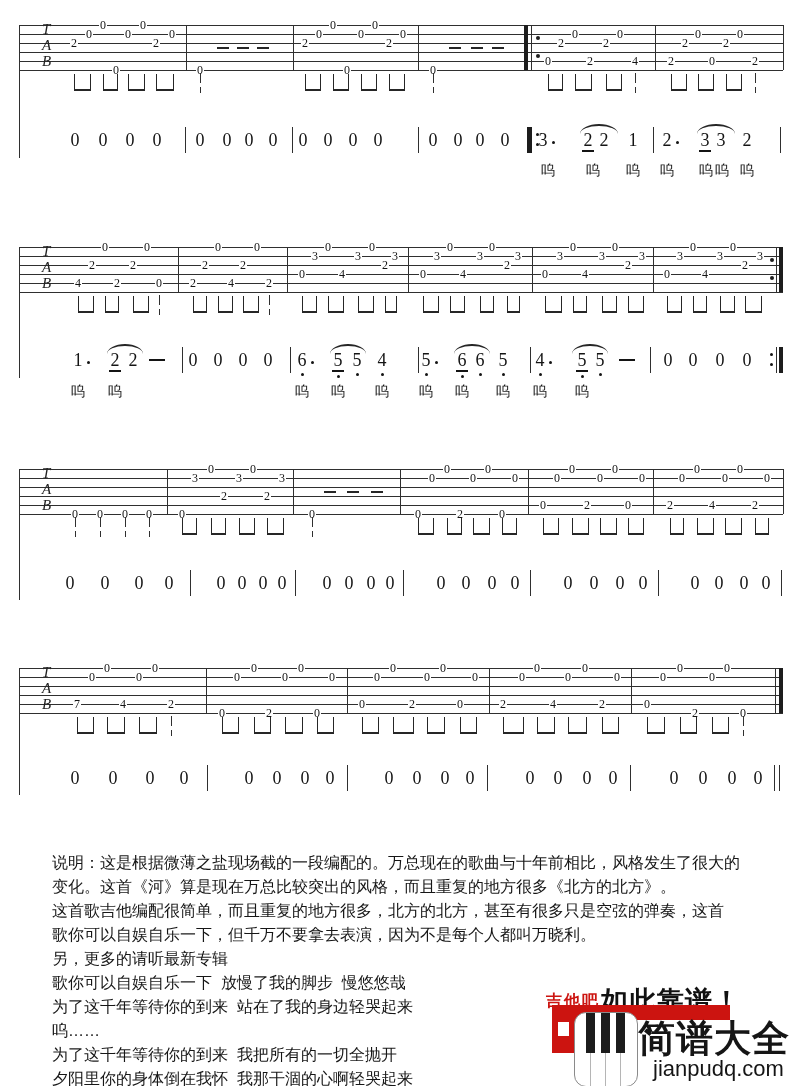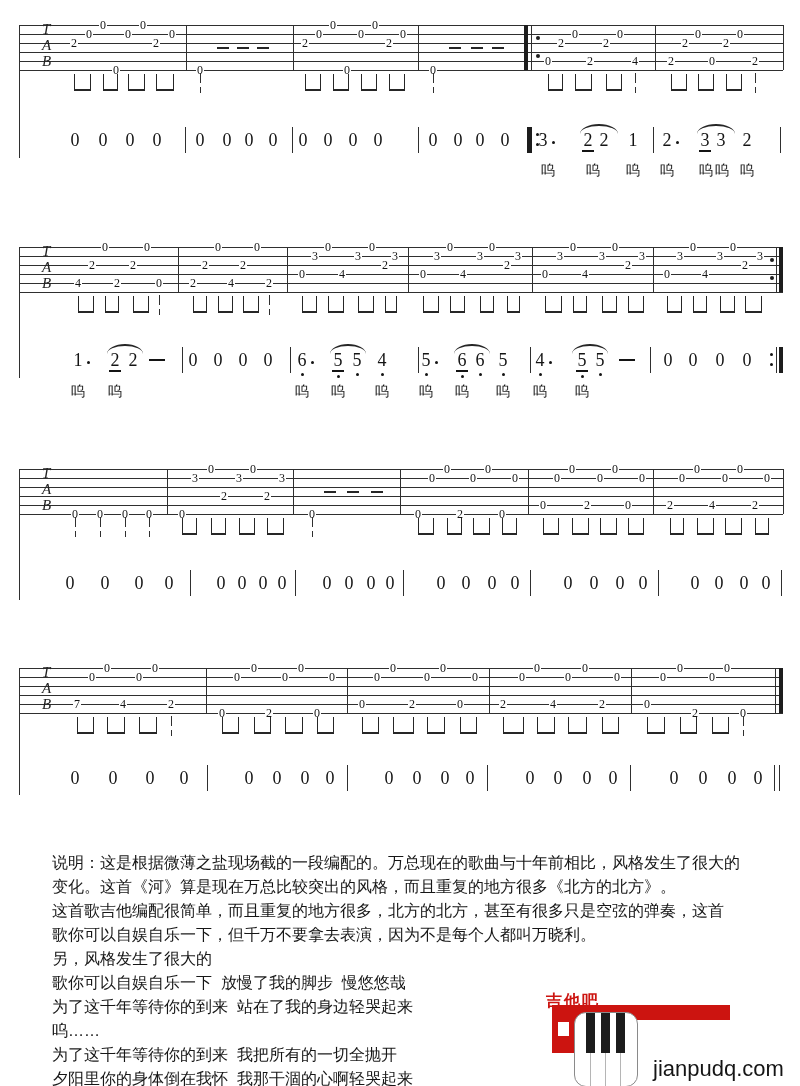--- a/index.html
+++ b/index.html
@@ -540,37 +540,39 @@
       <div class="a jd" style="left: 732px; top: 769px;">0</div>
       <div class="a jd" style="left: 758px; top: 769px;">0</div>
       <div class="a vl" style="left: 774px; top: 765px; height: 26px;"></div>
       <div class="a vl" style="left: 779px; top: 765px; height: 26px;"></div>
     </div>
   <div id="notes">
       <div class="a desc" style="left: 52px; top: 851px;">说明：这是根据微薄之盐现场截的一段编配的。万总现在的歌曲与十年前相比，风格发生了很大的</div>
       <div class="a desc" style="left: 52px; top: 875px;">变化。这首《河》算是现在万总比较突出的风格，而且重复的地方很多《北方的北方》。</div>
       <div class="a desc" style="left: 52px; top: 899px;">这首歌吉他编配很简单，而且重复的地方很多，北方的北方，甚至有很多只是空弦的弹奏，这首</div>
       <div class="a desc" style="left: 52px; top: 923px;">歌你可以自娱自乐一下，但千万不要拿去表演，因为不是每个人都叫万晓利。</div>
-      <div class="a desc" style="left: 52px; top: 947px;">另，风格发生了很大的</div>
+      <div class="a desc" style="left: 52px; top: 947px;">另，更多的请听最新专辑</div>
       <div class="a desc" style="left: 52px; top: 971px;">歌你可以自娱自乐一下  放慢了我的脚步  慢悠悠哉</div>
       <div class="a desc" style="left: 52px; top: 995px;">为了这千年等待你的到来  站在了我的身边轻哭起来</div>
       <div class="a desc" style="left: 52px; top: 1019px;">呜……</div>
       <div class="a desc" style="left: 52px; top: 1043px;">为了这千年等待你的到来  我把所有的一切全抛开</div>
       <div class="a desc" style="left: 52px; top: 1067px;">夕阳里你的身体倒在我怀  我那干涸的心啊轻哭起来</div>
     </div>
 
   <div class="a brand-tag" style="left:546px;top:991px;">吉他吧</div>
+  <div class="a brand-slogan" style="left:601px;top:983px;">如此靠谱！</div>
 
   <div class="a redbox" style="left:552px;top:1005px;width:178px;height:15px;"></div>
   <div class="a redbox" style="left:552px;top:1005px;width:23px;height:48px;"></div>
   <div class="a" style="left:558px;top:1022px;width:11px;height:14px;background:#fff;"></div>
 
   <div class="a piano" style="left:574px;top:1012px;width:62px;height:73px;z-index:3;">
     <div class="a psep" style="left:15px;top:0;height:73px;"></div>
     <div class="a psep" style="left:30px;top:0;height:73px;"></div>
     <div class="a psep" style="left:45px;top:0;height:73px;"></div>
     <div class="a pkey" style="left:11px;top:0;width:9px;height:40px;"></div>
     <div class="a pkey" style="left:26px;top:0;width:9px;height:40px;"></div>
     <div class="a pkey" style="left:41px;top:0;width:9px;height:40px;"></div>
   </div>
 
+  <div class="a brand-site" style="left:638px;top:1014px;z-index:4;">简谱大全</div>
   <div class="a brand-url" style="left:653px;top:1056px;z-index:4;">jianpudq.com</div>
 </div>
 
 </body></html>

